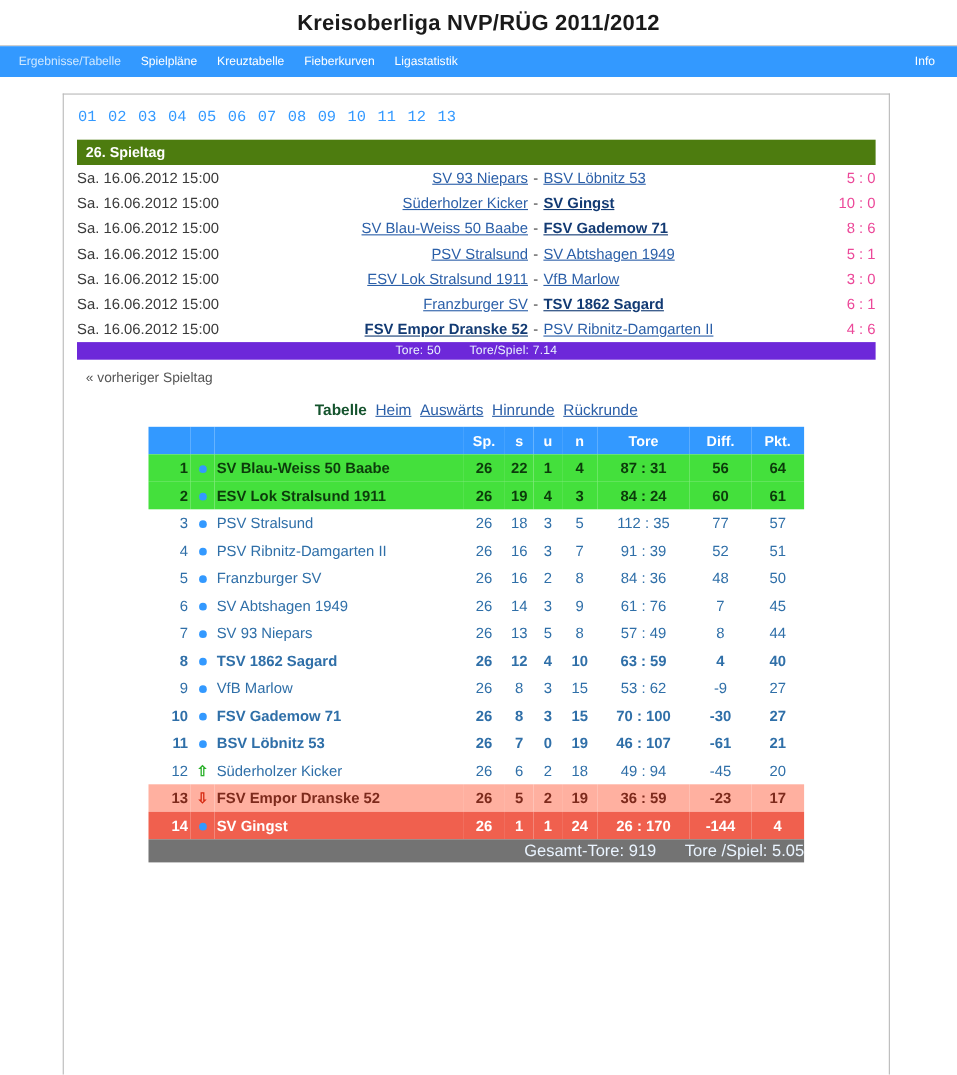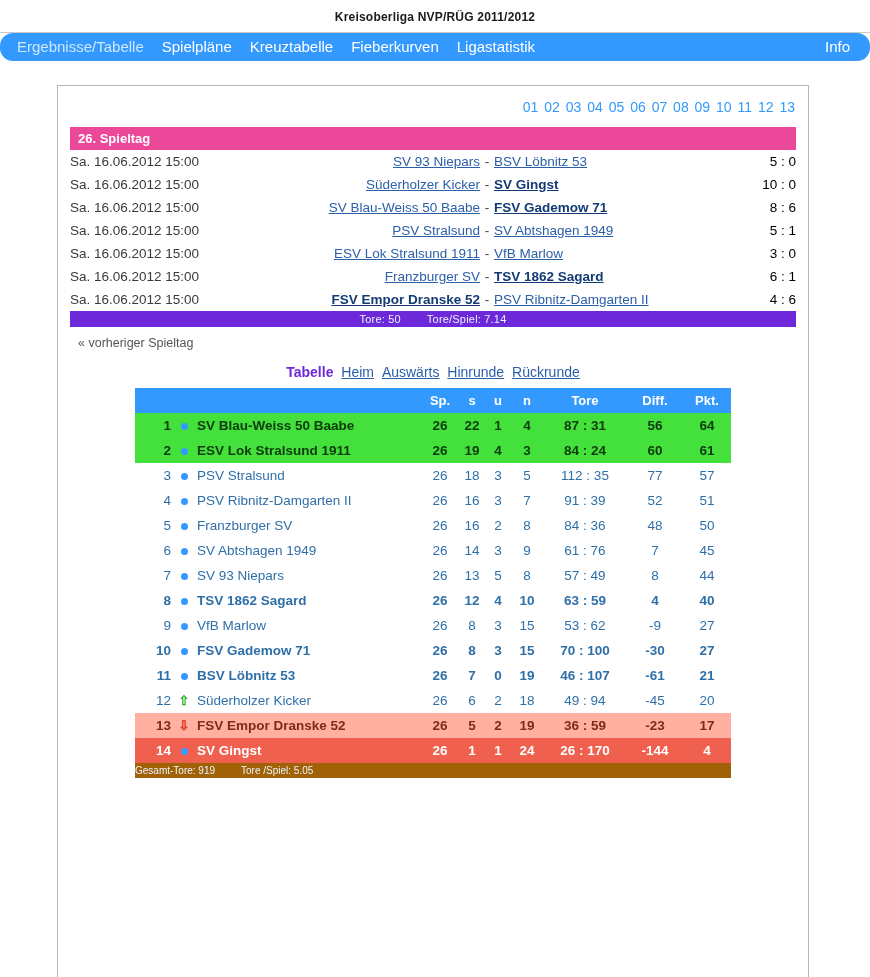--- a/index.html
+++ b/index.html
@@ -13,42 +13,41 @@
     font-family: "Liberation Sans", sans-serif;
     font-size: 13px;
     color: #333;
     position: relative;
     overflow: hidden;
   }
 
   
   .page-title {
     text-align: center;
-    font-size: 12px;
+    font-size: 20px;
     font-weight: bold;
     color: #1a1a1a;
     padding: 10px 0 8px 0;
     letter-spacing: 0.2px;
   }
   .title-rule {
     height: 1px;
     background: #c9c9c9;
     margin: 0;
   }
 
   
   .navbar {
     background: #3399ff;
     height: 28px;
     display: flex;
     align-items: center;
     color: #ffffff;
-    font-size: 15px;
+    font-size: 11px;
     padding: 0 8px;
-    border-radius: 13px;
   }
   .navbar .nav-item {
     padding: 0 9px;
     line-height: 28px;
     white-space: nowrap;
     cursor: pointer;
   }
   .navbar .nav-item.active {
     color: #cfe8ff;
   }
@@ -70,38 +69,39 @@
     border-bottom: none;
     background: #ffffff;
     box-sizing: border-box;
   }
   .inner {
     padding: 12px 12px 0 12px;
   }
 
   
   .md-nav {
-    text-align: right;
+    text-align: left;
     color: #3399ff;
     font-size: 14px;
     line-height: 19px;
+    font-family: Liberation Mono, monospace;
   }
   .md-nav span {
     cursor: pointer;
     padding: 0 1px;
   }
   .md-nav span.current {
     font-weight: bold;
     color: #1f1f1f;
     cursor: default;
   }
 
   
   .bar {
-    background: #ec4899;
+    background: #4d7c0f;
     color: #ffffff;
     font-weight: bold;
     font-size: 13px;
     padding: 4px 8px;
     margin-top: 10px;
   }
   .bar-sub {
     background: #6d28d9;
     color: #eaf4ff;
     font-size: 11px;
@@ -118,21 +118,21 @@
     font-size: 13.5px;
   }
   table.matches td {
     padding: 4px 0;
     white-space: nowrap;
   }
   td.m-date   { width: 190px; color: #3a3a3a; padding-left: 8px; }
   td.m-home   { text-align: right;  padding-right: 6px; }
   td.m-dash   { width: 14px; text-align: center; color: #444; }
   td.m-away   { text-align: left;   padding-left: 6px; width: 240px;}
-  td.m-res    { text-align: right; width: 62px; padding-right: 22px; color: #000000; }
+  td.m-res    { text-align: right; width: 62px; padding-right: 22px; color: #ec4899; }
   .team-link {
     color: #2b5fa8;
     text-decoration: underline;
     cursor: pointer;
   }
   .team-link.bold { font-weight: bold; color: #123a73; }
 
   
   .prev-link {
     margin: 9px 0 0 8px;
@@ -140,21 +140,21 @@
     font-size: 12.5px;
     cursor: pointer;
   }
 
   
   .table-switch {
     text-align: center;
     margin: 14px 0 8px 0;
     font-size: 14px;
   }
-  .table-switch .lbl { font-weight: bold; color: #6d28d9; }
+  .table-switch .lbl { font-weight: bold; color: #14532d; }
   .table-switch a {
     color: #2b5fa8;
     text-decoration: underline;
     margin-left: 4px;
     cursor: pointer;
   }
 
   
   .standings-wrap {
     width: 596px;
@@ -196,24 +196,24 @@
   .dot {
     display: inline-block;
     width: 7px; height: 7px;
     border-radius: 50%;
     background: #3399ff;
     vertical-align: middle;
   }
   .arrow-up   { color: #2ab02a; font-size: 13px; font-weight: bold; }
   .arrow-down { color: #d62a12; font-size: 13px; font-weight: bold; }
   .totals-bar {
-    background: #a16207;
+    background: #737373;
     color: #eaf4ff;
-    font-size: 10px;
-    text-align: left;
+    font-size: 15px;
+    text-align: right;
     padding: 2px 0;
   }
   .totals-bar .gap { display: inline-block; width: 26px; }
 </style>
 </head>
 <body>
 
 <div class="page-title">Kreisoberliga NVP/RÜG 2011/2012</div>
 <div class="title-rule"></div>
 

